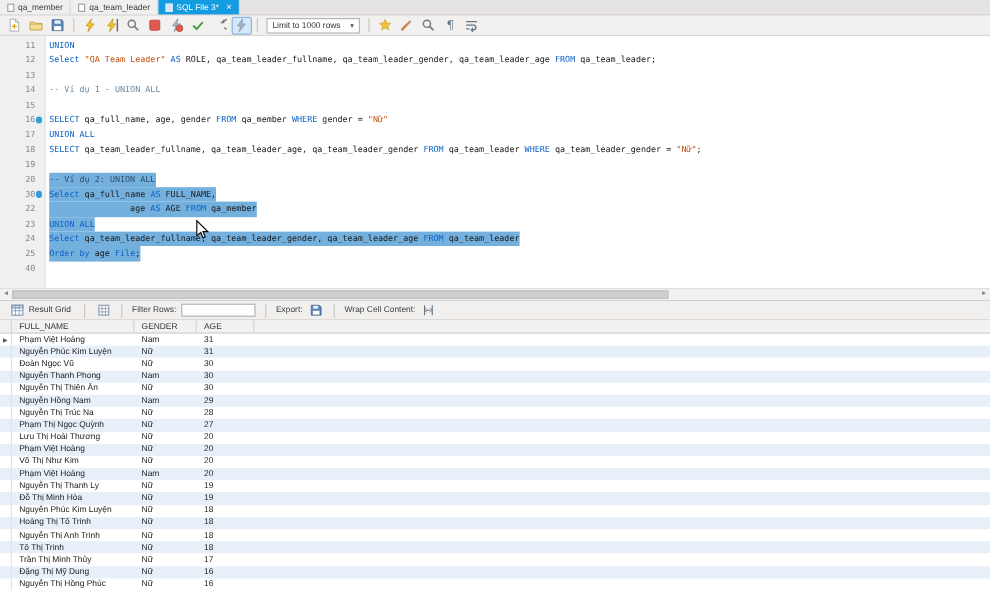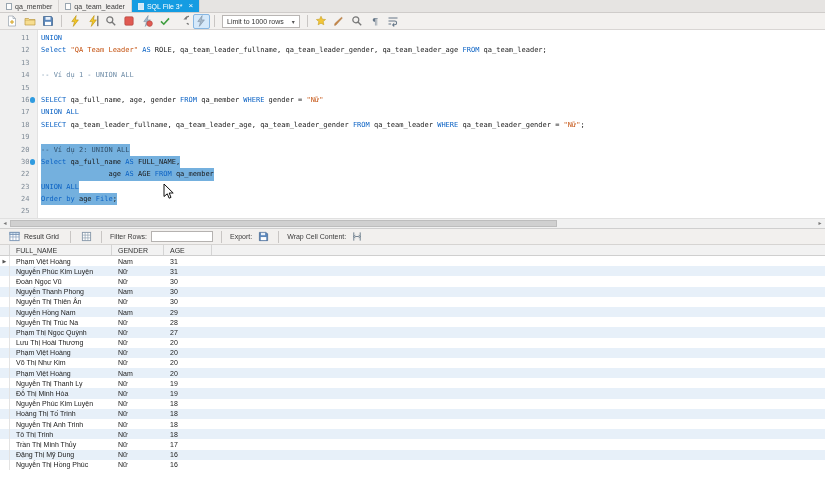--- a/index.html
+++ b/index.html
@@ -18,21 +18,21 @@
   .toolbar{height:17px;background:#f3f1ef;border-bottom:1px solid #d9d6d4;display:flex;align-items:center;padding:0 3px}
   .tgroup{display:flex;align-items:center}
   .tbtn{width:17px;height:15px;display:flex;align-items:center;justify-content:center;border:1px solid transparent;border-radius:2px;margin:0 .5px}
   .tbtn.active{background:#d6e9fa;border-color:#86b6e2}
   .tbtn svg{display:block}
   .tsep{width:1px;height:12px;background:#c9c6c4;margin:0 4px;display:inline-block}
   .limitbox{display:flex;align-items:center;gap:8px;height:13px;border:1px solid #b9b6b4;background:#fff;font-size:7px;color:#333;padding:0 4px;margin:0 3px;white-space:nowrap}
   .limitbox .arrow{font-size:6px;color:#555}
 
   
-  .editor{height:188px;background:#fff;display:flex;overflow:hidden;position:relative}
+  .editor{height:210px;background:#fff;display:flex;overflow:hidden;position:relative}
   .gutter{width:38px;flex:0 0 38px;background:#f0f0f0;border-right:1px solid #e2e2e2;padding-top:2px}
   .gnum{height:12.4px;line-height:12.4px;font-family:"DejaVu Sans Mono",monospace;font-size:7px;color:#7e8a96;padding-left:21px;position:relative}
   .gnum .bp{position:absolute;right:2px;top:3.5px;width:5.5px;height:5.5px;border-radius:50%;background:var(--breakpoint,#2f9be0)}
   .code{flex:1;padding-top:2px;overflow:hidden}
   .cline{height:12.4px;line-height:12.4px;font-family:"DejaVu Sans Mono",monospace;font-size:7px;white-space:pre;padding-left:3px;color:#1a1a1a}
   .cline .hl{display:inline-block;background:var(--selection,#74b0de)}
   .kw{color:var(--keyword,#0b62c4)}
   .str{color:var(--string,#c4510f)}
   .com{color:var(--comment,#6d8ba6)}
   .id{color:#1a1a1a}
@@ -250,20 +250,21 @@
         <div class="cline"><span><span class="com">-- Ví dụ 1 - UNION ALL</span></span></div>
         <div class="cline"><span></span></div>
         <div class="cline"><span><span class="kw">SELECT</span><span class="id"> qa_full_name, age, gender </span><span class="kw">FROM</span><span class="id"> qa_member </span><span class="kw">WHERE</span><span class="id"> gender = </span><span class="str">"Nữ"</span></span></div>
         <div class="cline"><span><span class="kw">UNION ALL</span></span></div>
         <div class="cline"><span><span class="kw">SELECT</span><span class="id"> qa_team_leader_fullname, qa_team_leader_age, qa_team_leader_gender </span><span class="kw">FROM</span><span class="id"> qa_team_leader </span><span class="kw">WHERE</span><span class="id"> qa_team_leader_gender = </span><span class="str">"Nữ"</span><span class="id">;</span></span></div>
         <div class="cline"><span></span></div>
         <div class="cline"><span class="hl"><span class="com">-- Ví dụ 2: UNION ALL</span></span></div>
         <div class="cline"><span class="hl"><span class="kw">Select</span><span class="id"> qa_full_name </span><span class="kw">AS</span><span class="id"> FULL_NAME,</span></span></div>
         <div class="cline"><span class="hl"><span class="id">                age </span><span class="kw">AS</span><span class="id"> AGE </span><span class="kw">FROM</span><span class="id"> qa_member</span></span></div>
         <div class="cline"><span class="hl"><span class="kw">UNION ALL</span></span></div>
+        <div class="cline"><span class="hl"><span class="kw">Select</span><span class="id"> qa_team_leader_fullname, qa_team_leader_gender, qa_team_leader_age </span><span class="kw">FROM</span><span class="id"> qa_team_leader</span></span></div>
         <div class="cline"><span class="hl"><span class="kw">Order by</span><span class="id"> age </span><span class="kw">File</span><span class="id">;</span></span></div>
       </div>
   </div>
 
   <div class="hscroll">
     <div class="hs-btn">◂</div>
     <div class="hs-track">
       <div class="hs-thumb"></div>
     </div>
     <div class="hs-btn">▸</div>

